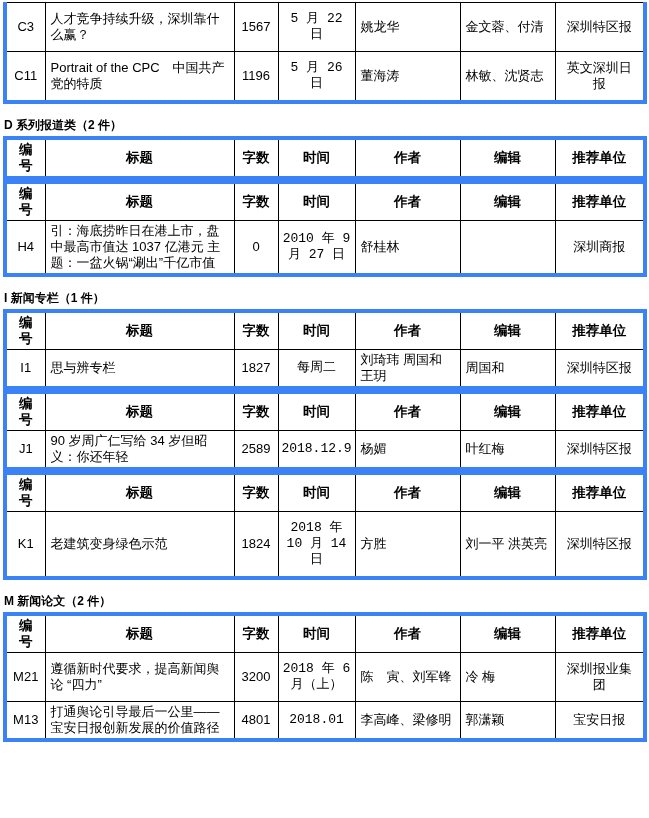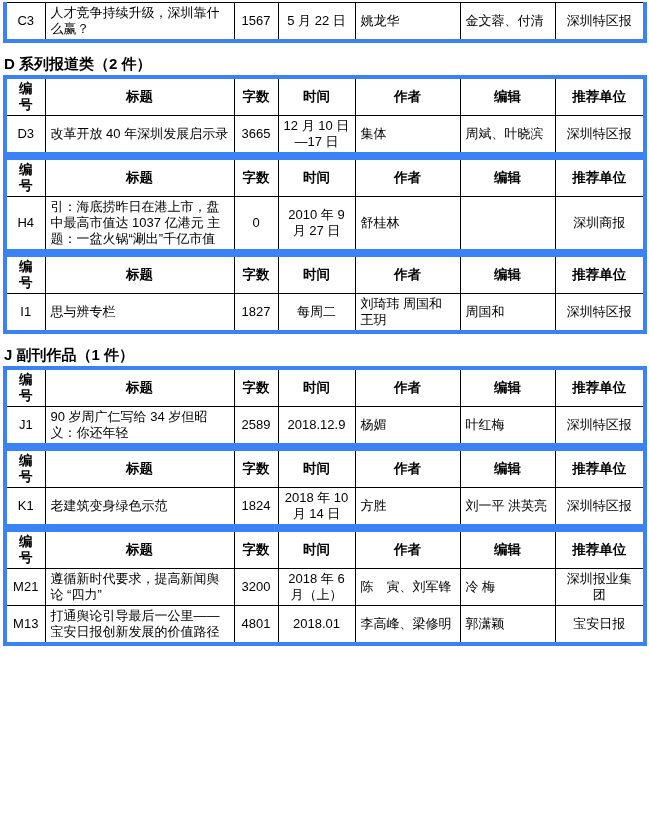--- a/index.html
+++ b/index.html
@@ -27,23 +27,23 @@
   }
   .tbl col.c-id{width:40px;}
   .tbl col.c-title{width:189px;}
   .tbl col.c-words{width:44px;}
   .tbl col.c-time{width:77px;}
   .tbl col.c-author{width:105px;}
   .tbl col.c-editor{width:95px;}
   .tbl col.c-unit{width:90px;}
   .tbl td.col-id,.tbl td.col-words,.tbl td.col-time,.tbl td.col-unit{text-align:center;}
   .tbl td.col-title,.tbl td.col-author,.tbl td.col-editor{text-align:left;}
-  .tbl td.col-time{padding:2px 2px;}
+  .tbl td.col-time{padding:8px 2px;font-family:Liberation Mono, monospace;}
   .section-title{
-    font-weight:bold;font-size:15px;line-height:16px;
+    font-weight:bold;font-size:12px;line-height:16px;
     margin:13px 0 3px 1px;
   }
 </style>
 </head>
 <body>
 
 <div class="page">
 
   <table class="tbl continued">
       <colgroup>
@@ -58,20 +58,29 @@
       <tbody>
         <tr>
           <td class="col-id">C3</td>
           <td class="col-title">人才竞争持续升级，深圳靠什么赢？</td>
           <td class="col-words">1567</td>
           <td class="col-time">5 月 22 日</td>
           <td class="col-author">姚龙华</td>
           <td class="col-editor">金文蓉、付清</td>
           <td class="col-unit">深圳特区报</td>
         </tr>
+        <tr>
+          <td class="col-id">C11</td>
+          <td class="col-title">Portrait of the CPC　中国共产党的特质</td>
+          <td class="col-words">1196</td>
+          <td class="col-time">5 月 26 日</td>
+          <td class="col-author">董海涛</td>
+          <td class="col-editor">林敏、沈贤志</td>
+          <td class="col-unit">英文深圳日报</td>
+        </tr>
       </tbody>
     </table>
 
   <section>
     <div class="section-title">D 系列报道类（2 件）</div>
     <table class="tbl">
         <colgroup>
           <col class="c-id">
           <col class="c-title">
           <col class="c-words">
@@ -86,29 +95,20 @@
 号</th>
             <th>标题</th>
             <th>字数</th>
             <th>时间</th>
             <th>作者</th>
             <th>编辑</th>
             <th>推荐单位</th>
           </tr>
         </thead>
         <tbody>
-          <tr>
-            <td class="col-id">D3</td>
-            <td class="col-title">改革开放 40 年深圳发展启示录</td>
-            <td class="col-words">3665</td>
-            <td class="col-time">12 月 10 日—17 日</td>
-            <td class="col-author">集体</td>
-            <td class="col-editor">周斌、叶晓滨</td>
-            <td class="col-unit">深圳特区报</td>
-          </tr>
         </tbody>
       </table>
   </section>
 
   <section>
     <table class="tbl">
         <colgroup>
           <col class="c-id">
           <col class="c-title">
           <col class="c-words">
@@ -137,20 +137,21 @@
             <td class="col-time">2010 年 9 月 27 日</td>
             <td class="col-author">舒桂林</td>
             <td class="col-editor"></td>
             <td class="col-unit">深圳商报</td>
           </tr>
         </tbody>
       </table>
   </section>
 
   <section>
+    <div class="section-title">I 新闻专栏（1 件）</div>
     <table class="tbl">
         <colgroup>
           <col class="c-id">
           <col class="c-title">
           <col class="c-words">
           <col class="c-time">
           <col class="c-author">
           <col class="c-editor">
           <col class="c-unit">
         </colgroup>
@@ -174,21 +175,20 @@
             <td class="col-time">每周二</td>
             <td class="col-author">刘琦玮 周国和 王玥</td>
             <td class="col-editor">周国和</td>
             <td class="col-unit">深圳特区报</td>
           </tr>
         </tbody>
       </table>
   </section>
 
   <section>
-    <div class="section-title">J 副刊作品（1 件）</div>
     <table class="tbl">
         <colgroup>
           <col class="c-id">
           <col class="c-title">
           <col class="c-words">
           <col class="c-time">
           <col class="c-author">
           <col class="c-editor">
           <col class="c-unit">
         </colgroup>
@@ -249,20 +249,21 @@
             <td class="col-time">2018 年 10 月 14 日</td>
             <td class="col-author">方胜</td>
             <td class="col-editor">刘一平 洪英亮</td>
             <td class="col-unit">深圳特区报</td>
           </tr>
         </tbody>
       </table>
   </section>
 
   <section>
+    <div class="section-title">M 新闻论文（2 件）</div>
     <table class="tbl">
         <colgroup>
           <col class="c-id">
           <col class="c-title">
           <col class="c-words">
           <col class="c-time">
           <col class="c-author">
           <col class="c-editor">
           <col class="c-unit">
         </colgroup>

